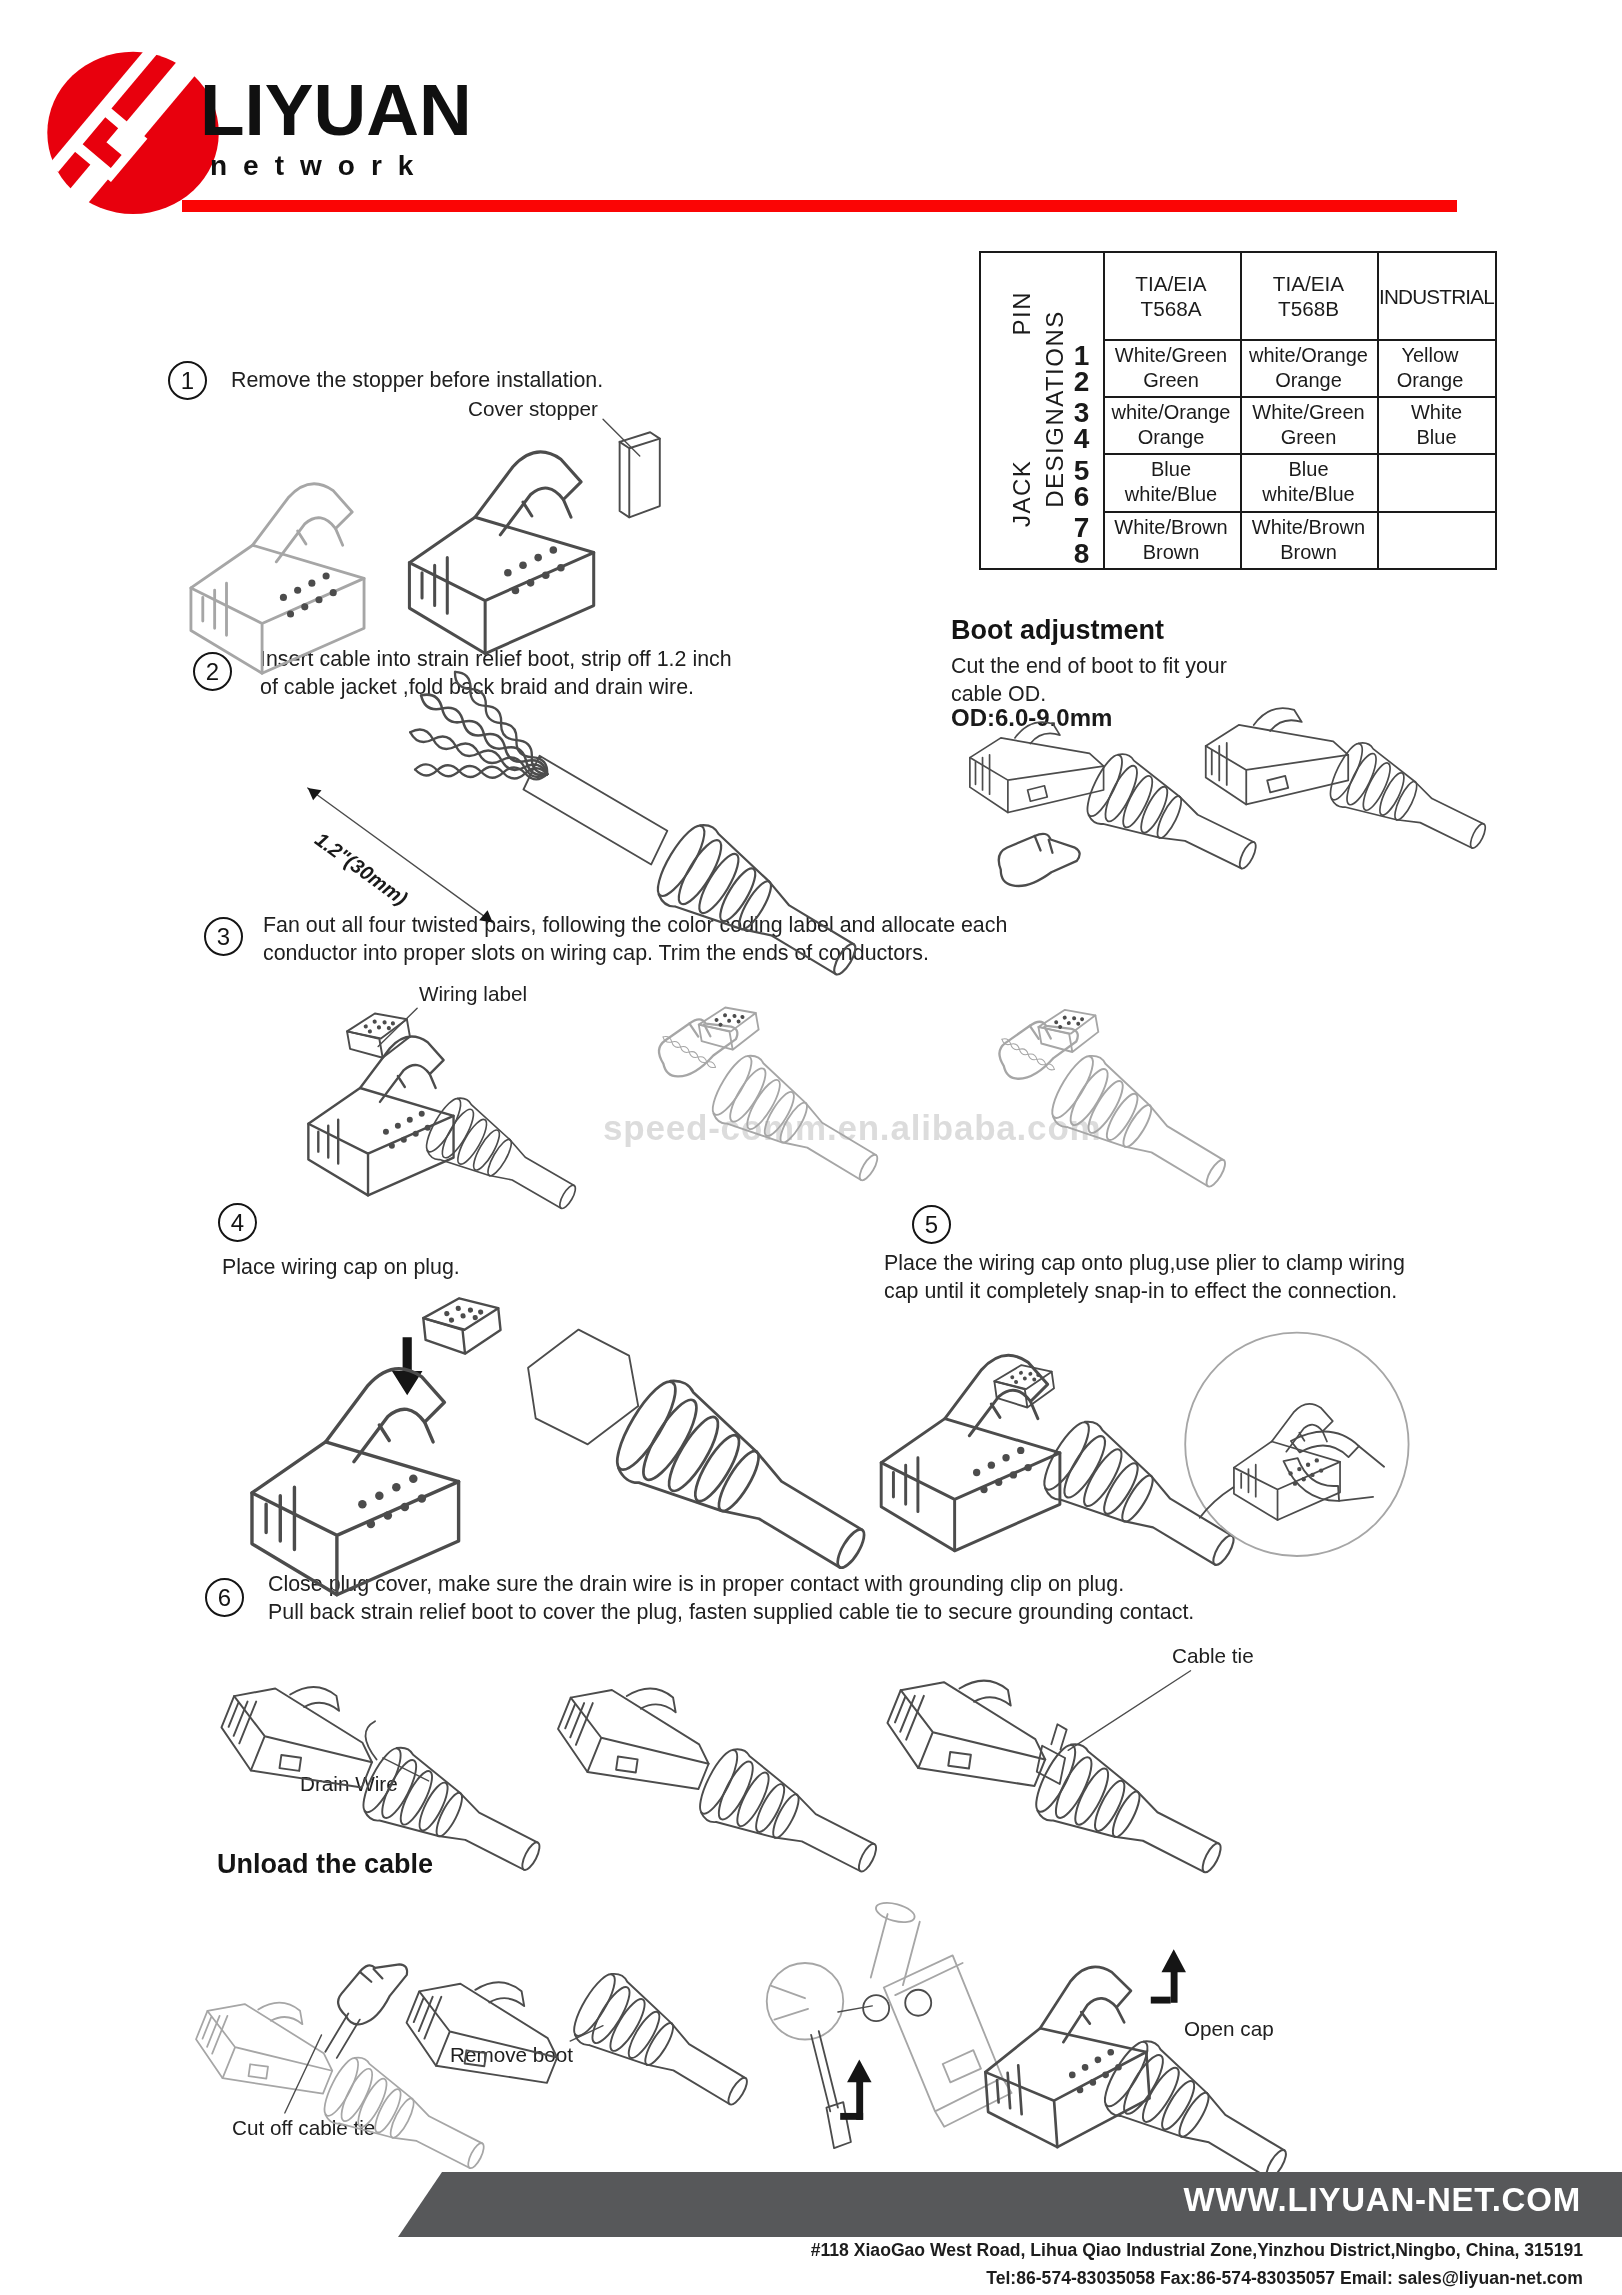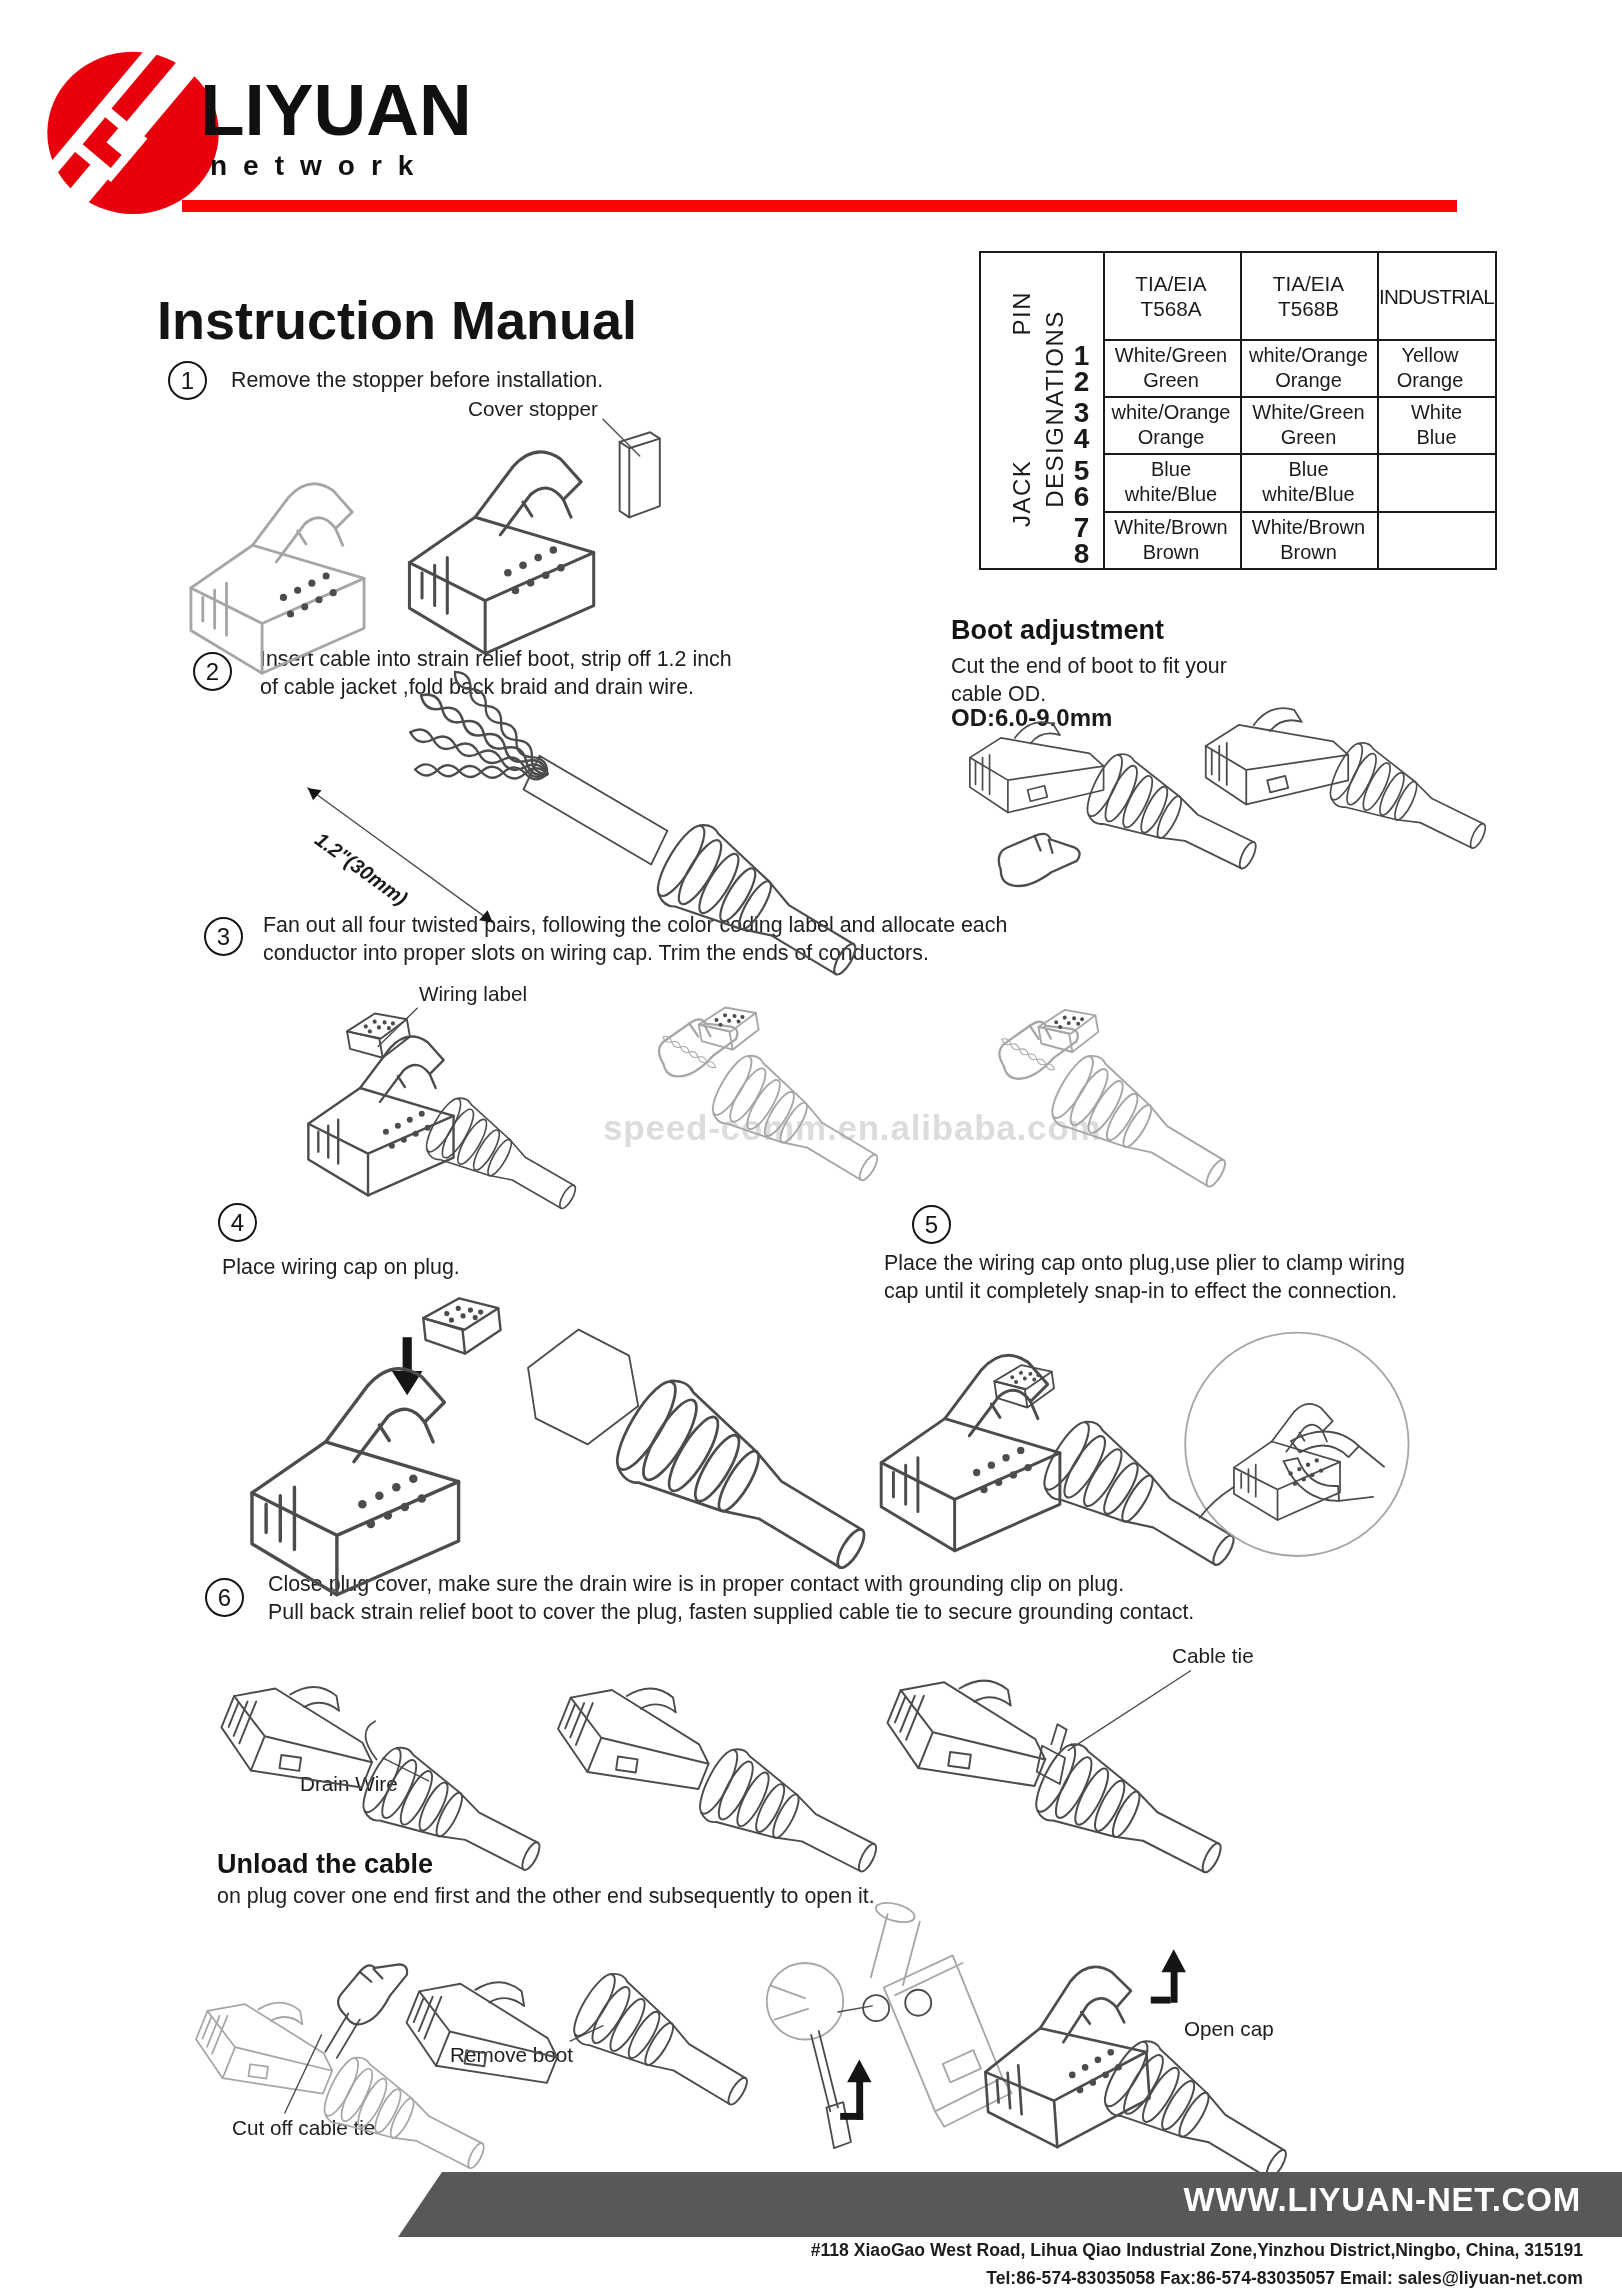--- a/index.html
+++ b/index.html
@@ -56,21 +56,20 @@
     <rect x="30" y="58" width="210" height="16" fill="#ffffff" transform="rotate(-50 132 116)"></rect>
     <g transform="rotate(-50 100 128)">
       <rect x="62" y="92" width="74" height="72" fill="#ffffff"></rect>
       <path d="M76,104 L122,104 L122,126 L98,126 L98,152 L76,152 Z" fill="#e8000d"></path>
     </g>
   </svg>
   <div class="abs brand-name" style="left:200px;top:73px">LIYUAN</div>
   <div class="abs brand-tag" style="left:210px;top:152px">network</div>
   <div class="abs red-bar" style="left:182px;top:200px;width:1275px"></div>
 
-  <div class="abs title" style="left:157px;top:289px">Instruction Manual</div>
 
   <div class="abs ptable" style="left:979px;top:251px;width:514px;height:315px">
     <div class="vl" style="left:122px"></div>
     <div class="vl" style="left:259px"></div>
     <div class="vl" style="left:396px"></div>
     <div class="hl" style="top:86px"></div>
     <div class="hl" style="top:143px"></div>
     <div class="hl" style="top:200px"></div>
     <div class="hl" style="top:258px"></div>
 
@@ -205,21 +204,20 @@
     </div>
   <div class="abs step-text" style="left:268px;top:1570px">
     <div>Close plug cover, make sure the drain wire is in proper contact with grounding clip on plug.</div>
     <div>Pull back strain relief boot to cover the plug, fasten supplied cable tie to secure grounding contact.</div>
   </div>
   <div class="abs lbl" style="left:1172px;top:1644px">Cable tie</div>
   <div class="abs lbl" style="left:300px;top:1772px">Drain Wire</div>
 
   <div class="abs h-bold" style="left:217px;top:1849px">Unload the cable</div>
   <div class="abs step-text" style="left:217px;top:1882px">
-    <div>on plug cover one end first and the other end subsequently to open it.</div>
   </div>
   <div class="abs lbl" style="left:232px;top:2116px">Cut off cable tie</div>
   <div class="abs lbl" style="left:450px;top:2043px">Remove boot</div>
   <div class="abs lbl" style="left:1184px;top:2017px">Open  cap</div>
 
   <svg class="art" width="1623" height="2295" viewBox="0 0 2121 3000">
     <defs>
       <g id="plug-open">
         <path d="M6,70 L58,34 L152,62 L152,104 L66,142 L6,106 Z"></path>
         <path d="M6,70 L66,100 L66,142 M66,100 L152,62"></path>

